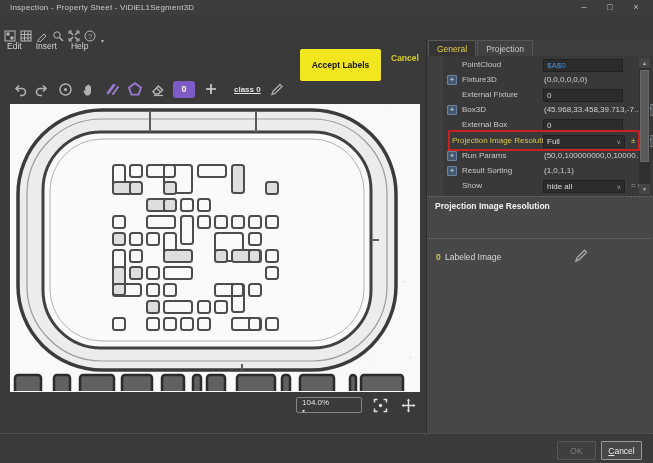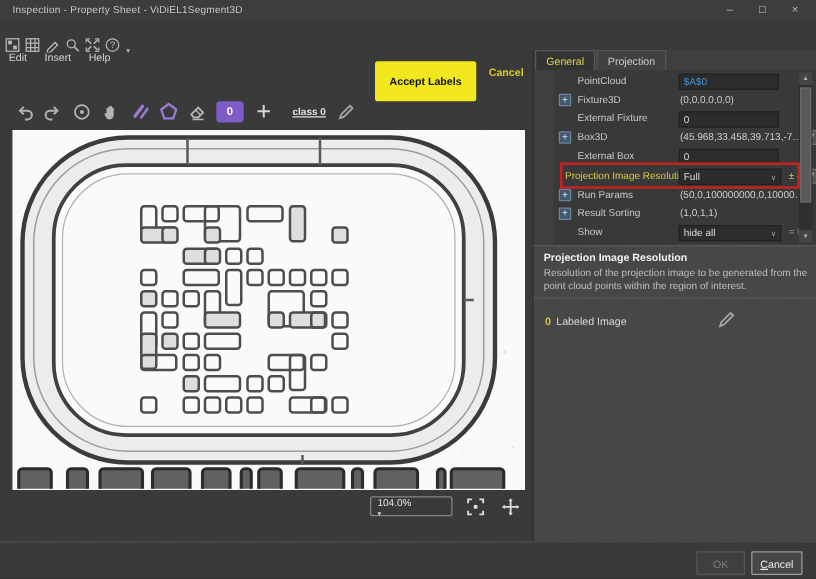--- a/index.html
+++ b/index.html
@@ -465,21 +465,20 @@
     </div>
 
     <div class="vscroll">
       <span class="varrow" style="top:0">▲</span>
       <span class="vthumb"></span>
       <span class="varrow" style="top:126px">▼</span>
     </div>
 
     <div class="descr">
       <div class="dt">Projection Image Resolution</div>
-      <div class="dd">Resolution of the projection image to be generated from the point cloud points within the region of interest.</div>
     </div>
 
     <div class="labeled">
       <span class="lab-count">0</span>
       <span class="lab-text">Labeled Image</span>
       <span class="lab-pencil">
         <svg width="15" height="15">
             <path d="M3 13l1.2-3.4L11.5 2.3l2 2L6.2 11.6z" fill="none" stroke="#a8a8a8" stroke-width="1.4"></path>
           </svg>
       </span>

